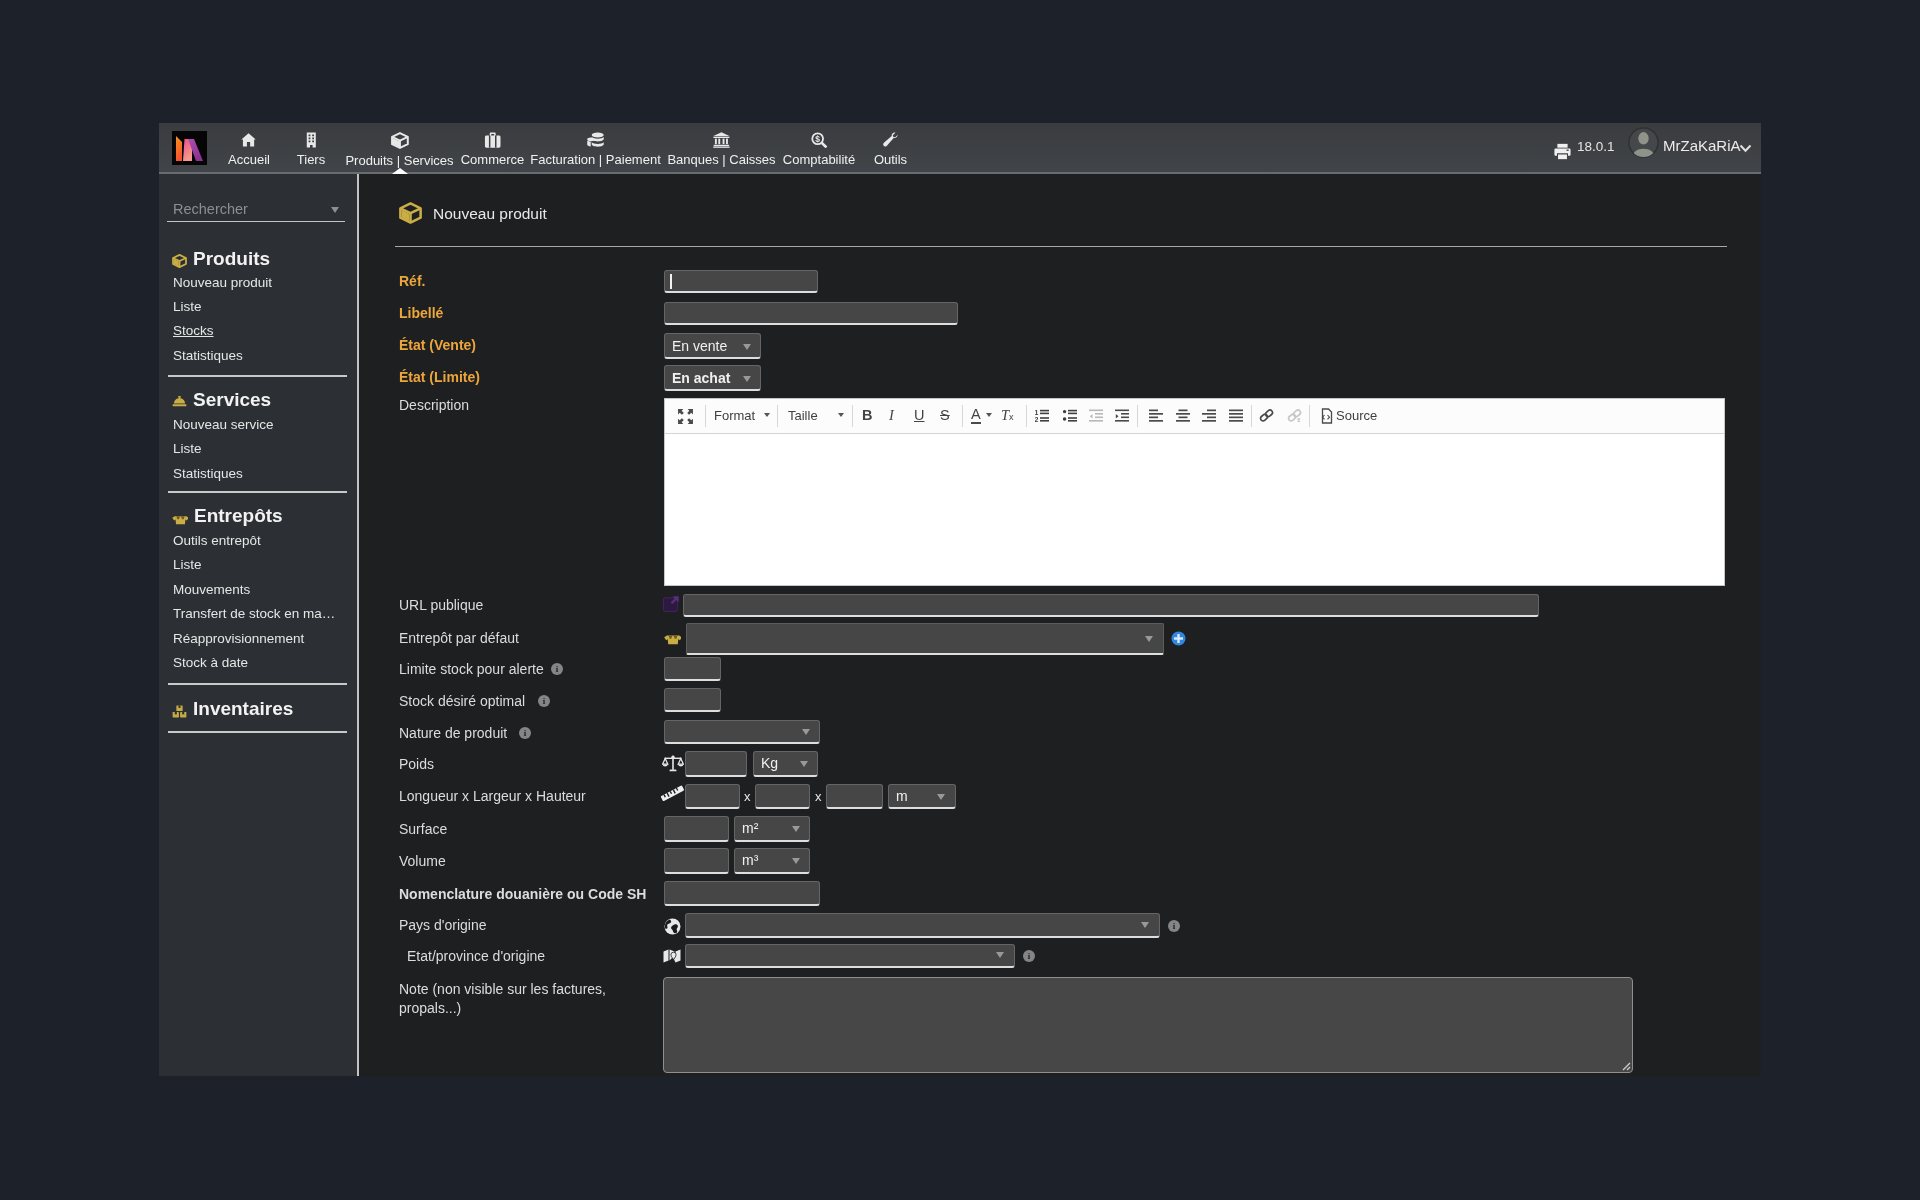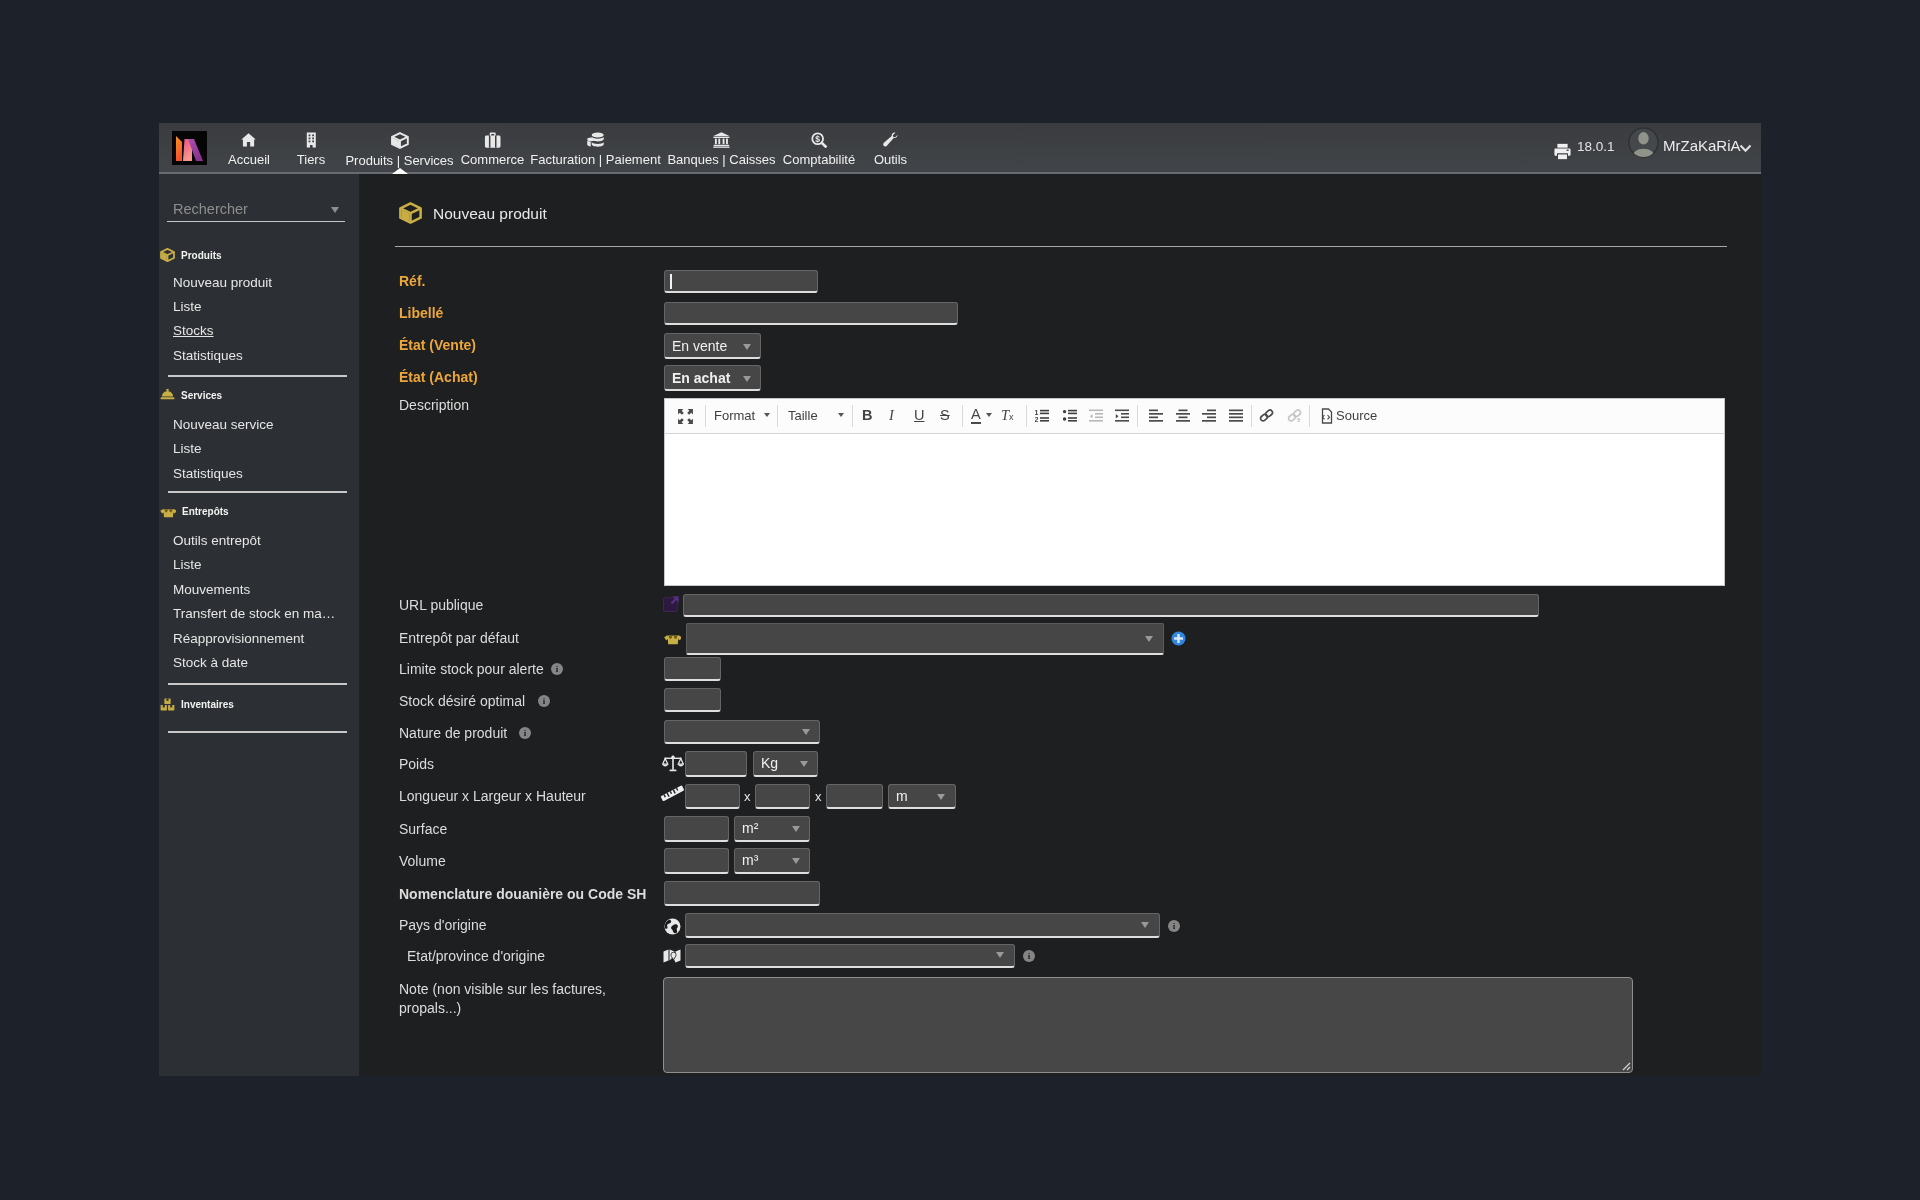--- a/index.html
+++ b/index.html
@@ -4,24 +4,24 @@
 html,body{margin:0;padding:0}
 body{width:1920px;height:1200px;background:#1d212a;position:relative;overflow:hidden;
  font-family:"Liberation Sans",sans-serif;}
 #app{position:absolute;left:159px;top:123px;width:1602px;height:953px;background:#1e1f21;}
 #nav{position:absolute;left:0;top:0;width:1602px;height:51px;box-sizing:border-box;background:linear-gradient(#3a3c3f,#414448);border-bottom:2px solid #686b6f;}
 .mi{position:absolute;top:9px;transform:translateX(-50%);text-align:center;color:#ececec;}
 .mi svg{display:block;margin:0 auto 4px auto;}
 .mi .t{font-size:13px;line-height:15px;white-space:nowrap;color:#f0f0f0;}
 #navtri{position:absolute;top:45px;left:240.5px;width:0;height:0;transform:translateX(-50%);
  border-left:8px solid transparent;border-right:8px solid transparent;border-bottom:6px solid #fdfdfd;}
-#side{position:absolute;left:0;top:51px;width:198px;bottom:0;background:#2c2f33;border-right:2px solid #c3c3c3;padding-left:24px;}
+#side{position:absolute;left:0;top:51px;width:198px;bottom:0;background:#2c2f33;border-right:2px solid #c3c3c3;}
 #main{position:absolute;left:200px;top:51px;right:0;bottom:0;background:#1e1f21;}
 .abs{position:absolute;}
-.shead{position:absolute;left:1px;color:#f2f2f2;font-size:10px;font-weight:bold;white-space:nowrap;}
+.shead{position:absolute;left:13px;color:#f2f2f2;font-size:19px;font-weight:bold;white-space:nowrap;}
 .shead svg{vertical-align:-3px;margin-right:6px;}
 .sitem{position:absolute;left:14px;color:#e6e6e6;font-size:13.5px;white-space:nowrap;}
 .sline{position:absolute;left:9px;width:179px;height:2px;background:#c9c9c9;}
 .lbl{position:absolute;left:40px;font-size:14px;color:#dcdcdc;white-space:nowrap;}
 .req{color:#eda63b;font-weight:bold;}
 .inp{position:absolute;background:#464646;border:1px solid #656565;border-bottom:2px solid #dedede;
  border-radius:3px;box-sizing:border-box;}
 .tri{position:absolute;width:0;height:0;border-left:4.5px solid transparent;
  border-right:4.5px solid transparent;border-top:6px solid #999;}
 .info{position:absolute;width:12px;height:12px;border-radius:50%;background:#858585;color:#212121;
@@ -230,21 +230,21 @@
 <div class="abs" style="left:311px;top:100px;width:1.5px;height:15px;background:#f2f2f2;"></div>
 
 <div class="lbl req" style="top:131px;">Libellé</div>
 <div class="inp" style="left:305px;top:128px;width:294px;height:23px;"></div>
 
 <div class="lbl req" style="top:163px;">État (Vente)</div>
 <div class="inp" style="left:305px;top:159px;width:97px;height:26px;"></div>
 <div class="selt" style="left:313px;top:164px;">En vente</div>
 <div class="tri" style="left:384px;top:170px;"></div>
 
-<div class="lbl req" style="top:195px;">État (Achat)</div>
+<div class="lbl req" style="top:195px;">État (Limite)</div>
 <div class="inp" style="left:305px;top:191px;width:97px;height:26px;"></div>
 <div class="selt" style="left:313px;top:196px;font-weight:bold;">En achat</div>
 <div class="tri" style="left:384px;top:202px;"></div>
 
 <div class="lbl" style="top:223px;">Description</div>
 <div class="abs" id="cke" style="left:305px;top:224px;width:1061px;height:188px;background:#ffffff;border:1px solid #c6c6c6;box-sizing:border-box;">
 <div class="abs" style="left:0;top:0;width:100%;height:34px;background:#fcfcfc;border-bottom:1px solid #d4d4d4;"></div>
 <svg class="abs" style="left:12px;top:9px" width="17" height="17" viewBox="0 0 16 16">
           <g fill="#4a4a4a">
             <polygon points="1,1 6,1 4.4,2.6 6.4,4.6 4.6,6.4 2.6,4.4 1,6"></polygon>

